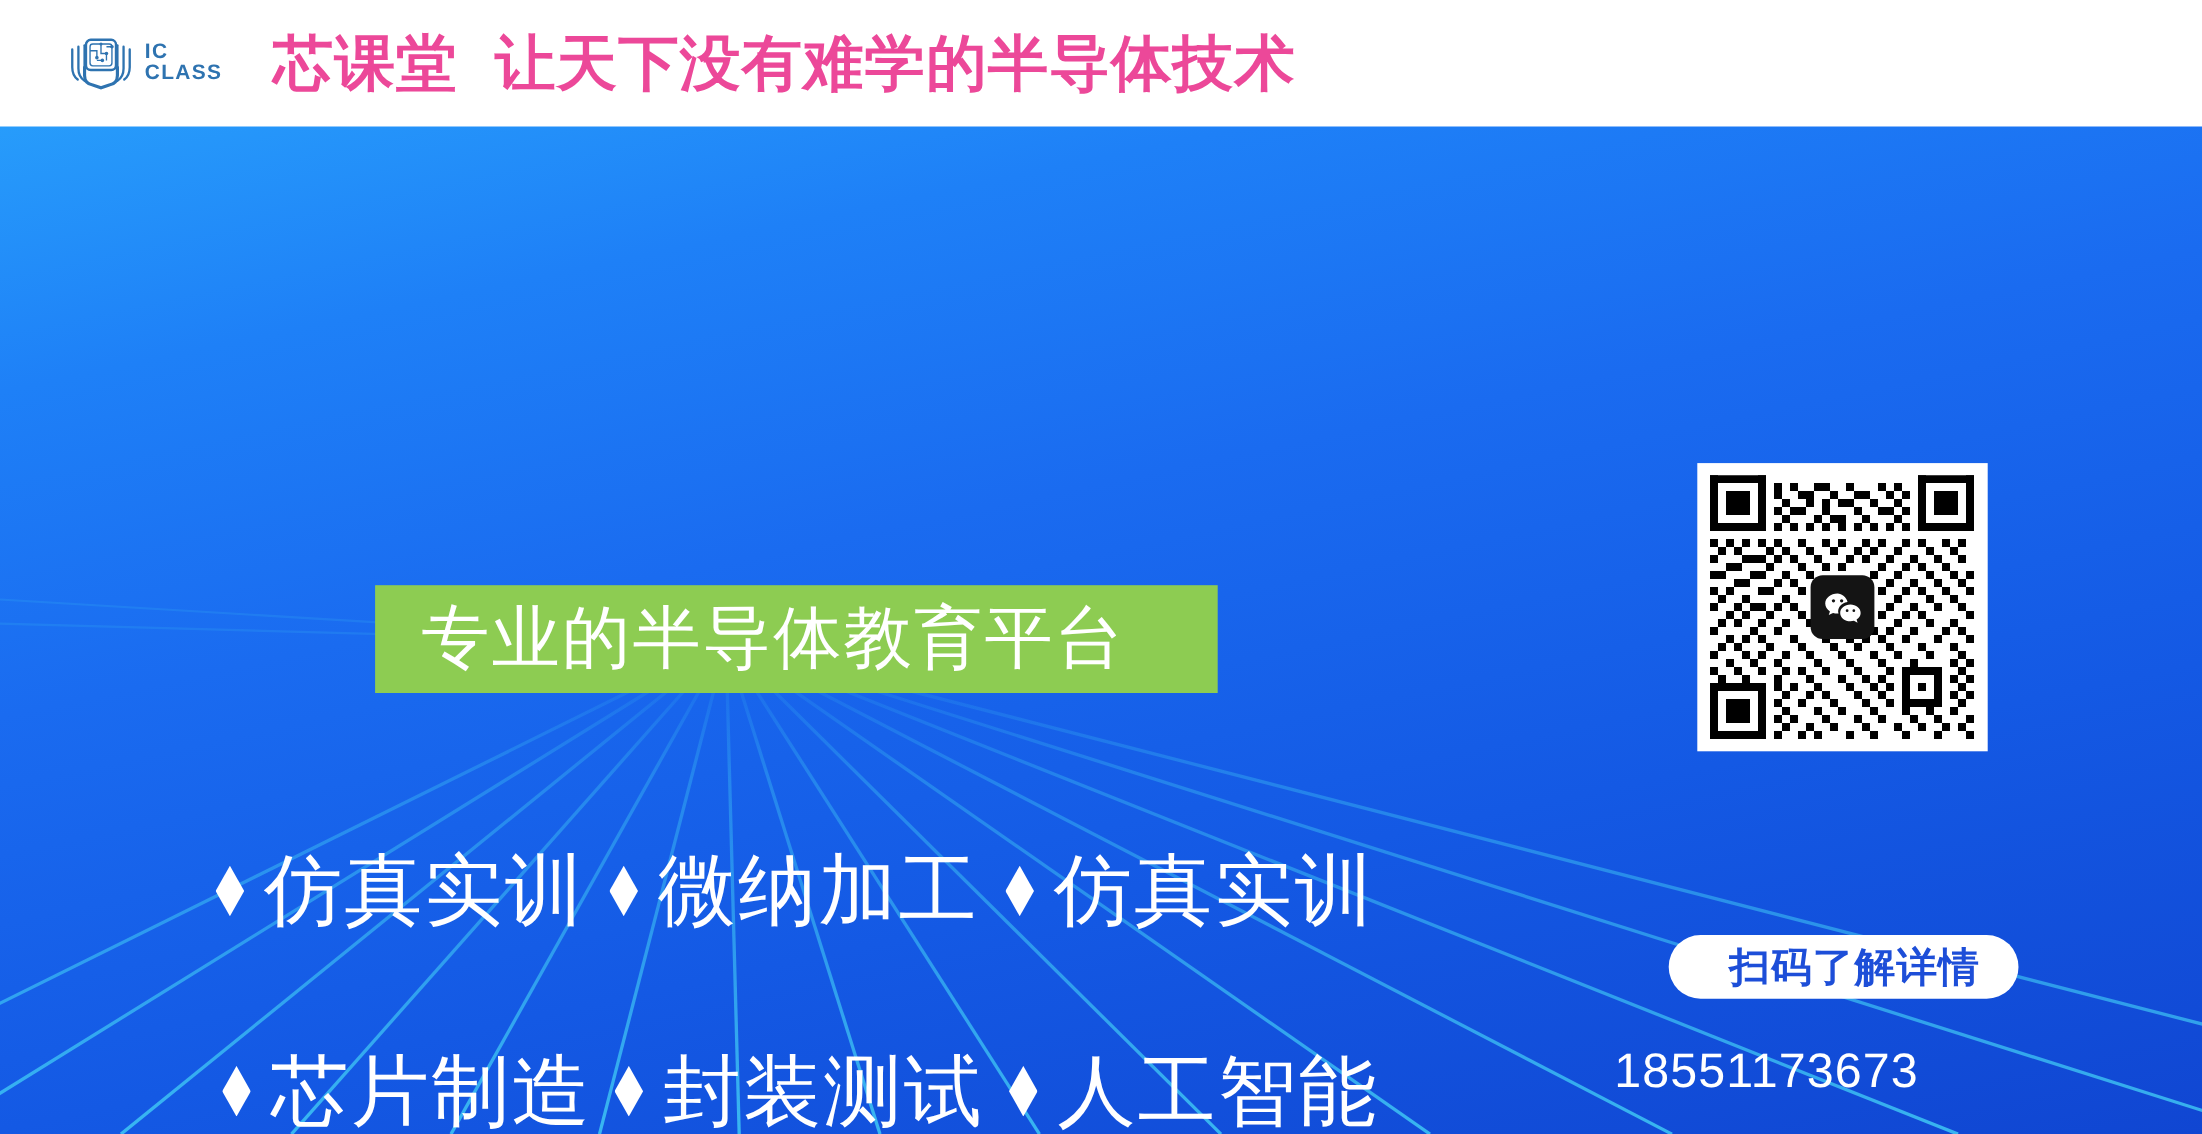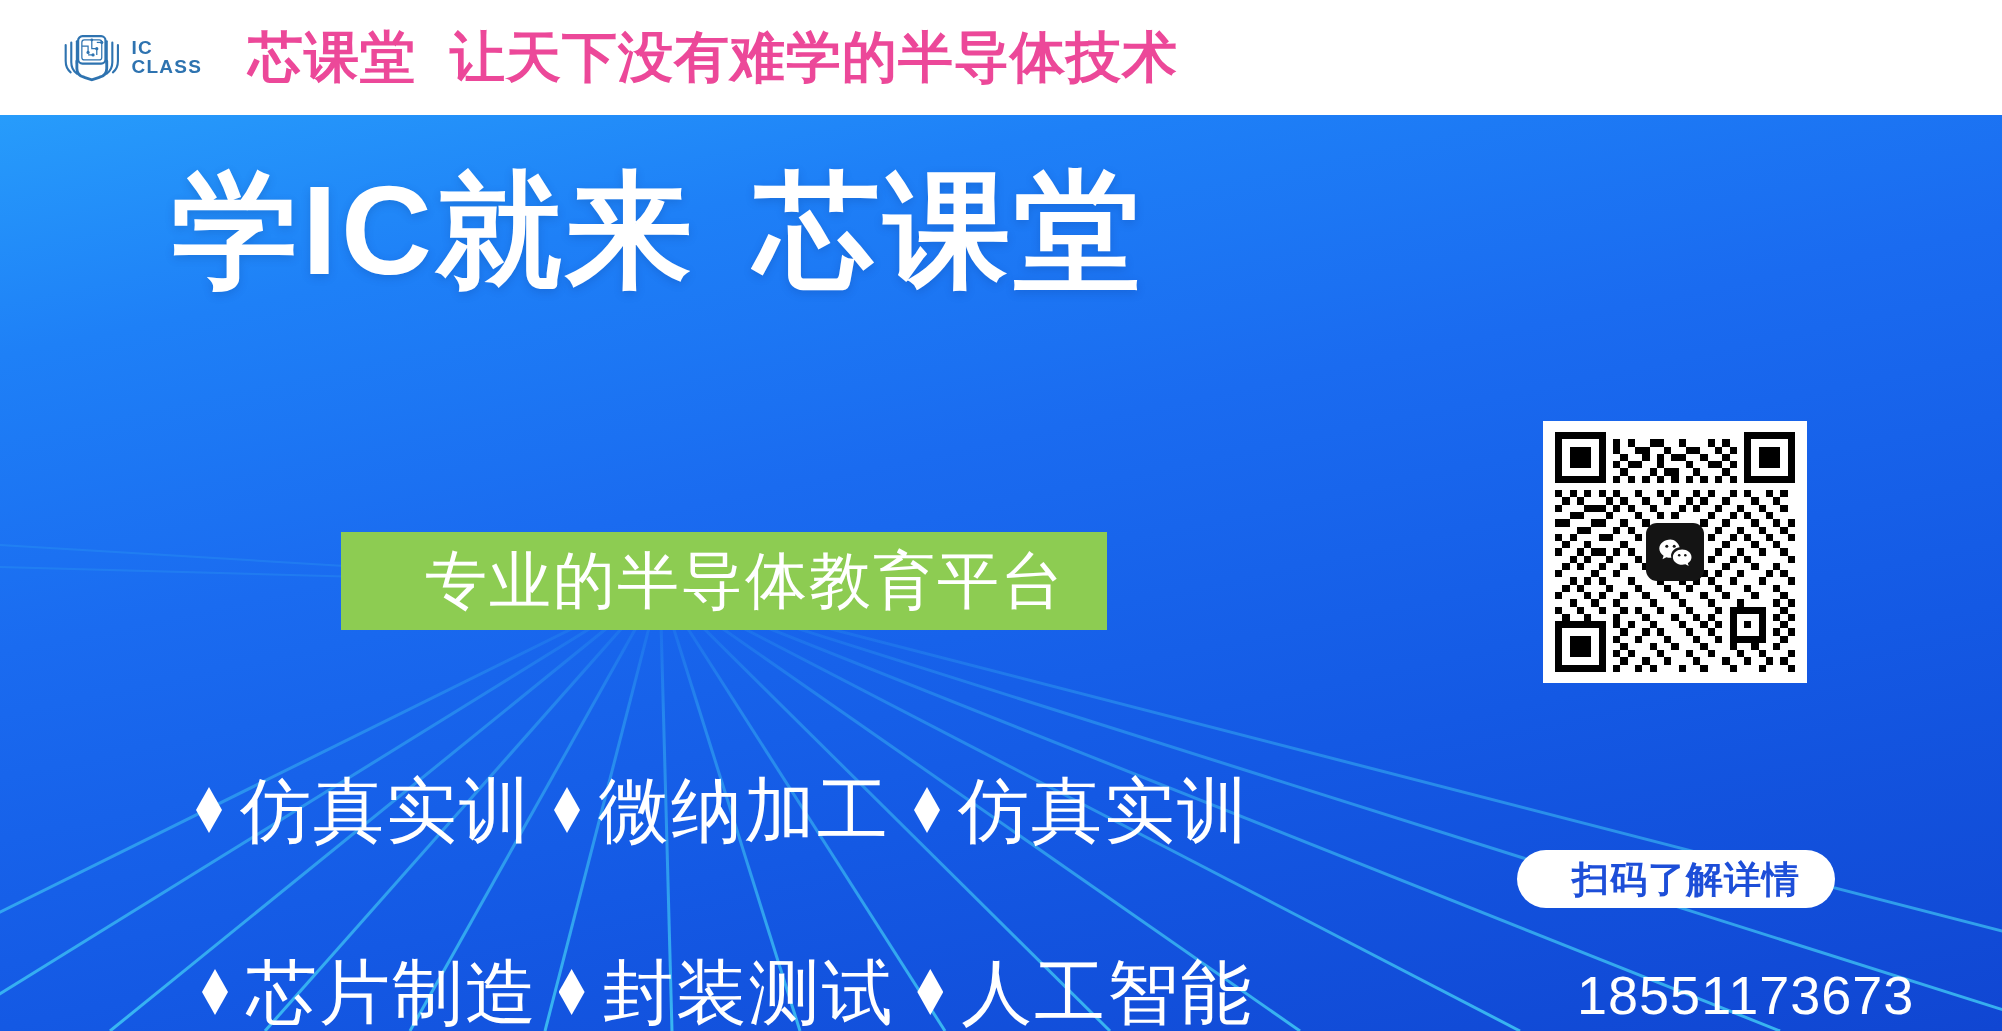--- a/index.html
+++ b/index.html
@@ -113,21 +113,21 @@
 
   .tagline-badge {
     position: absolute;
     left: 341px;
     top: 417px;
     min-width: 766px;
     height: 98px;
     background: #8DCC52;
     display: flex;
     align-items: center;
-    justify-content: flex-end;
+    justify-content: flex-start;
     box-sizing: border-box;
     padding: 0 42px;
   }
   .tagline-badge span {
     font-family: "Liberation Sans", "DejaVu Sans", sans-serif;
     font-size: 62px;
     line-height: 1;
     color: #ffffff;
     letter-spacing: 2px;
     white-space: nowrap;
@@ -224,31 +224,30 @@
     font-size: 37px;
     line-height: 1;
     color: #1d4ed8;
     letter-spacing: 1px;
     white-space: nowrap;
     margin-left: 20px;
   }
 
   .phone-number {
     position: absolute;
-    left: 1577px;
+    left: 1456px;
     top: 837px;
     width: 300px;
     text-align: center;
     font-family: "Liberation Sans", "DejaVu Sans", sans-serif;
-    font-size: 54px;
+    font-size: 44px;
     line-height: 1;
     color: #ffffff;
     letter-spacing: 1px;
     white-space: nowrap;
-    margin-top: 16px;
   }
 </style>
 </head>
 <body>
 
 <div class="canvas">
 
   <div class="header">
 
     <div class="logo-block">
@@ -337,23 +336,20 @@
         <path d="M0 838 L2002 838" stroke-width="3.6" opacity="0.8"></path>
         <path d="M0 916 L2002 916" stroke-width="3.8" opacity="0.82"></path>
       </g>
 
       <g stroke="#3FC8F5" stroke-width="2" opacity="0.16" fill="none">
         <path d="M0 452 L660 470"></path>
         <path d="M0 430 L660 470"></path>
       </g>
     </svg>
 
-    <div class="headline">
-      <span>学IC就来</span><span class="gap"></span><span>芯课堂</span>
-    </div>
 
     <div class="tagline-badge">
       <span>专业的半导体教育平台</span>
     </div>
 
     <div class="features">
 
       <div class="feature-row row-1">
         <div class="feature-item slot-1">
           <span class="diamond-icon"></span>

